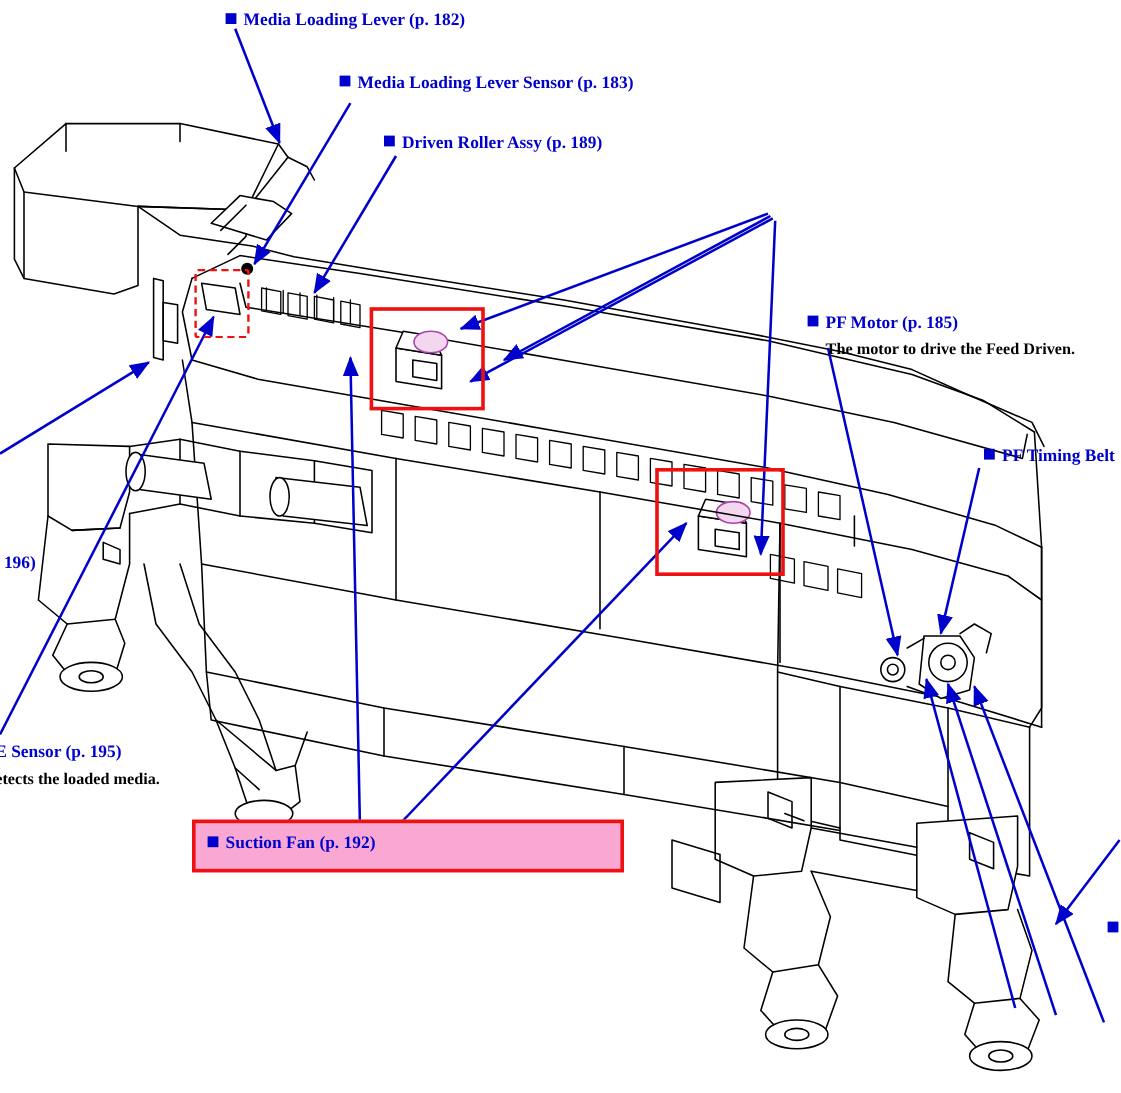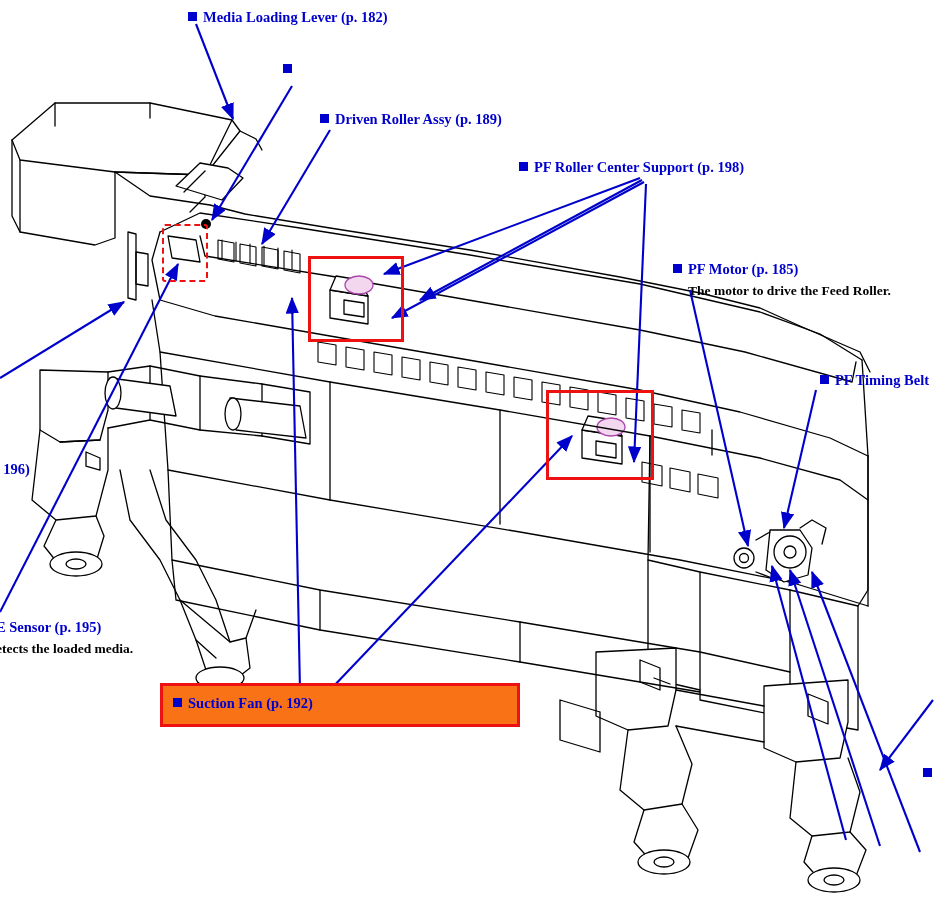--- a/index.html
+++ b/index.html
@@ -46,21 +46,21 @@
     color: #000000;
     font-weight: bold;
     font-size: 13.5px;
     margin-left: 15px;
     margin-top: 2px;
     white-space: nowrap;
   }
   .callout .desc.l2 { margin-top: 0; }
   .boxed {
     border: 3px solid #ee1111;
-    background: #f97316;
+    background: #f9a8d4;
     padding: 8px 14px 10px 10px;
   }
   .redbox {
     position: absolute;
     border: 3px solid #ee1111;
     background: transparent;
   }
   .dashbox {
     position: absolute;
     border: 2px dashed #ee1111;
@@ -249,34 +249,31 @@
 
   <div class="dashbox" style="left:162px; top:224px; width:42px; height:54px;"></div>
   <div class="redbox" style="left:308px; top:256px; width:90px; height:80px;"></div>
   <div class="redbox" style="left:546px; top:390px; width:102px; height:84px;"></div>
 
   <div class="callout" style="left:188px; top:8px;">
     <span class="bullet"></span><span>Media Loading Lever (p. 182)</span>
   </div>
 
   <div class="callout" style="left:283px; top:60px;">
-    <span class="bullet"></span>
+    <span class="bullet"></span><span>Media Loading Lever Sensor (p. 183)</span>
   </div>
 
   <div class="callout" style="left:320px; top:110px;">
     <span class="bullet"></span><span>Driven Roller Assy (p. 189)</span>
   </div>
 
-  <div class="callout" style="left:519px; top:158px;">
-    <span class="bullet"></span><span>PF Roller Center Support (p. 198)</span>
-  </div>
 
   <div class="callout" style="left:673px; top:260px;">
     <span class="bullet"></span><span>PF Motor (p. 185)</span>
-    <span class="desc">The motor to drive the Feed Roller.</span>
+    <span class="desc">The motor to drive the Feed Driven.</span>
   </div>
 
   <div class="callout" style="left:808px; top:371px;padding-left:12px;">
     <span class="bullet"></span><span>PF Timing Belt</span>
   </div>
 
   <div class="callout" style="left:-4px; top:460px;">
     <span>. 196)</span>
   </div>
 

